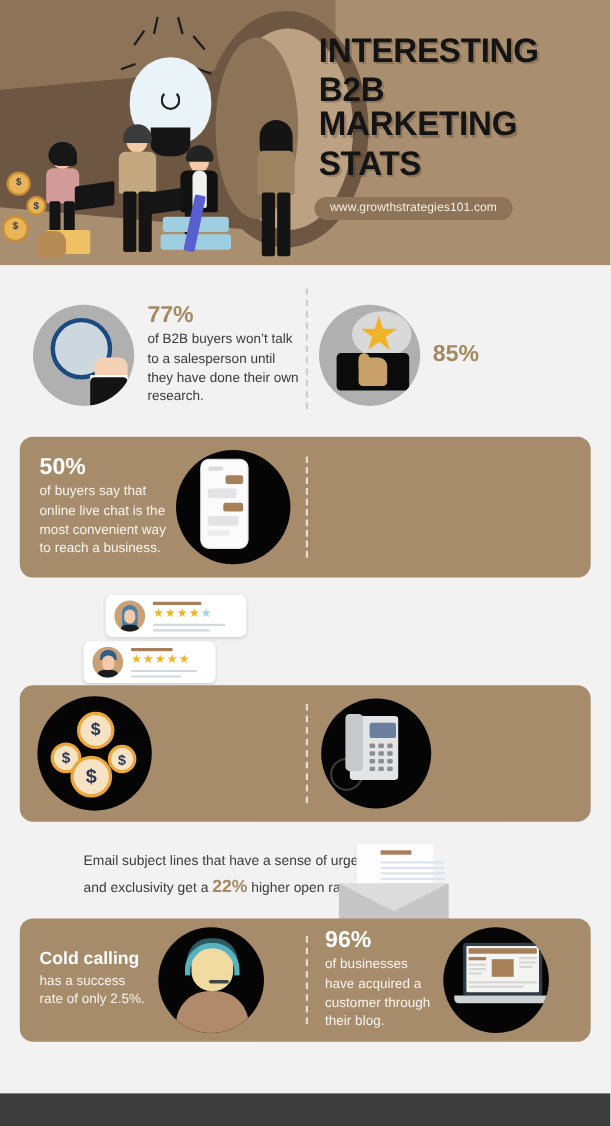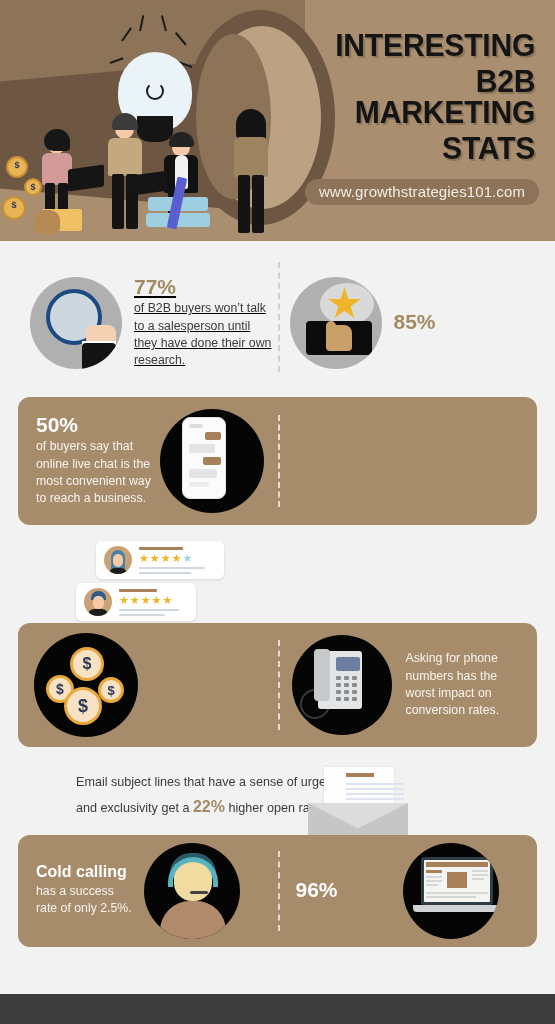--- a/index.html
+++ b/index.html
@@ -71,38 +71,38 @@
   .p-head { position: absolute; border-radius: 50%; }
   .p-body { position: absolute; border-radius: 6px 6px 2px 2px; }
   .p-leg { position: absolute; background: #141414; border-radius: 2px; }
   .coin { position: absolute; border-radius: 50%; background: #e8b455; border: 2px solid #c98f34;
           color:#2e3a5c; font-size:9px; font-weight:bold; text-align:center; line-height:1; }
   .coin span { display:block; margin-top:3px; }
   .stack { position: absolute; background: #f0c064; }
   .laptop { position: absolute; background: #151515; }
   .books { position: absolute; border-radius: 3px; }
   .pencil { position: absolute; background: #5a5fd0; }
-  .hdr-right { position: absolute; right: 16px; top: 30px; width: 253px; text-align: right; }
+  .hdr-right { position: absolute; right: 16px; top: 30px; width: 253px; text-align: left; }
   .hdr-title {
     font-family: "Liberation Sans", sans-serif;
     font-weight: 900;
     font-size: 31px;
     line-height: 1.0;
     letter-spacing: -0.2px;
     color: #141414;
     text-shadow: 2px 2px 0 rgba(0,0,0,0.18);
     transform: scaleX(0.97);
   }
   .hdr-title .ln { display: block; margin-bottom: 5px; }
   .hdr-url {
     display: inline-block;
     margin-top: 10px;
     background: #8d7458;
     color: #f3ece2;
-    font-size: 15px;
+    font-size: 11px;
     padding: 4px 14px 5px;
     border-radius: 14px;
     letter-spacing: 0.1px;
   }
 
   
   .content { position: relative; width: 555px; }
 
   .row { position: relative; display: flex; }
 
@@ -323,21 +323,21 @@
     <div class="row row-light" style="height:152px;">
       <div class="divider-v"></div>
 
       <div class="half">
         <div class="circ circ-gray" style="width:92px; height:92px; margin-left:16px;">
           <div class="mag-ring"></div>
           <div class="mag-hand"></div>
           <div class="mag-cuff"></div>
           <div class="mag-sleeve"></div>
         </div>
-        <div class="txt" style="padding-left:12px;text-decoration:underline;">
+        <div class="txt" style="padding-left:12px;">
           <div class="stat-num tan">77%</div>
           <div class="stat-body">of B2B buyers won’t talk to a salesperson until they have done their own research.</div>
         </div>
       </div>
 
       <div class="half">
         <div class="circ circ-gray" style="width:92px; height:92px; margin-left:12px;">
           <div class="bubble"></div>
           <div class="star"></div>
           <div class="thumbbox"></div>
@@ -428,23 +428,20 @@
           <div class="tel-key" style="left:44px; top:48px;"></div>
           <div class="tel-key" style="left:52px; top:48px;"></div>
           <div class="tel-key" style="left:60px; top:48px;"></div>
           <div class="tel-key" style="left:44px; top:55px;"></div>
           <div class="tel-key" style="left:52px; top:55px;"></div>
           <div class="tel-key" style="left:60px; top:55px;"></div>
           <div class="tel-key" style="left:44px; top:62px;"></div>
           <div class="tel-key" style="left:52px; top:62px;"></div>
           <div class="tel-key" style="left:60px; top:62px;"></div>
         </div>
-        <div class="txt" style="padding-left:14px; width:120px;">
-          <div class="stat-body white">Asking for phone numbers has the worst impact on conversion rates.</div>
-        </div>
       </div>
     </div>
 
     <div class="row" style="height:86px; padding:16px 18px 0;">
       <div style="width:330px; padding-left:58px; padding-top:8px;">
         <div class="stat-body" style="font-size:12.6px; line-height:1.75;">
           <span>Email subject lines that have a sense of urgency and exclusivity get a </span><b class="tanhl" style="font-size:16px;">22%</b><span> higher open rate.</span>
         </div>
       </div>
       <div style="position:relative; width:140px;">
@@ -476,20 +473,21 @@
           <div class="hs-head"></div>
           <div class="hs-band"></div>
           <div class="hs-mic"></div>
           <div class="hs-body"></div>
         </div>
       </div>
 
       <div class="half">
         <div class="txt" style="padding-left:18px; width:125px;">
           <div class="stat-num white">96%</div>
+          <div class="stat-body white">of businesses have acquired a customer through their blog.</div>
         </div>
         <div class="circ circ-dark" style="width:96px; height:96px; margin-left:0px;">
           <div class="lp-screen">
             <div class="lp-page">
               <div class="lp-bar" style="left:2px; top:2px; width:62px; height:5px;"></div>
               <div class="lp-tx" style="left:2px; top:10px; width:16px; height:3px; background:#a7805a;"></div>
               <div class="lp-tx" style="left:2px; top:16px; width:16px; height:2px;"></div>
               <div class="lp-tx" style="left:2px; top:20px; width:16px; height:2px;"></div>
               <div class="lp-tx" style="left:2px; top:24px; width:12px; height:2px;"></div>
               <div class="lp-bar" style="left:23px; top:12px; width:20px; height:16px;"></div>

